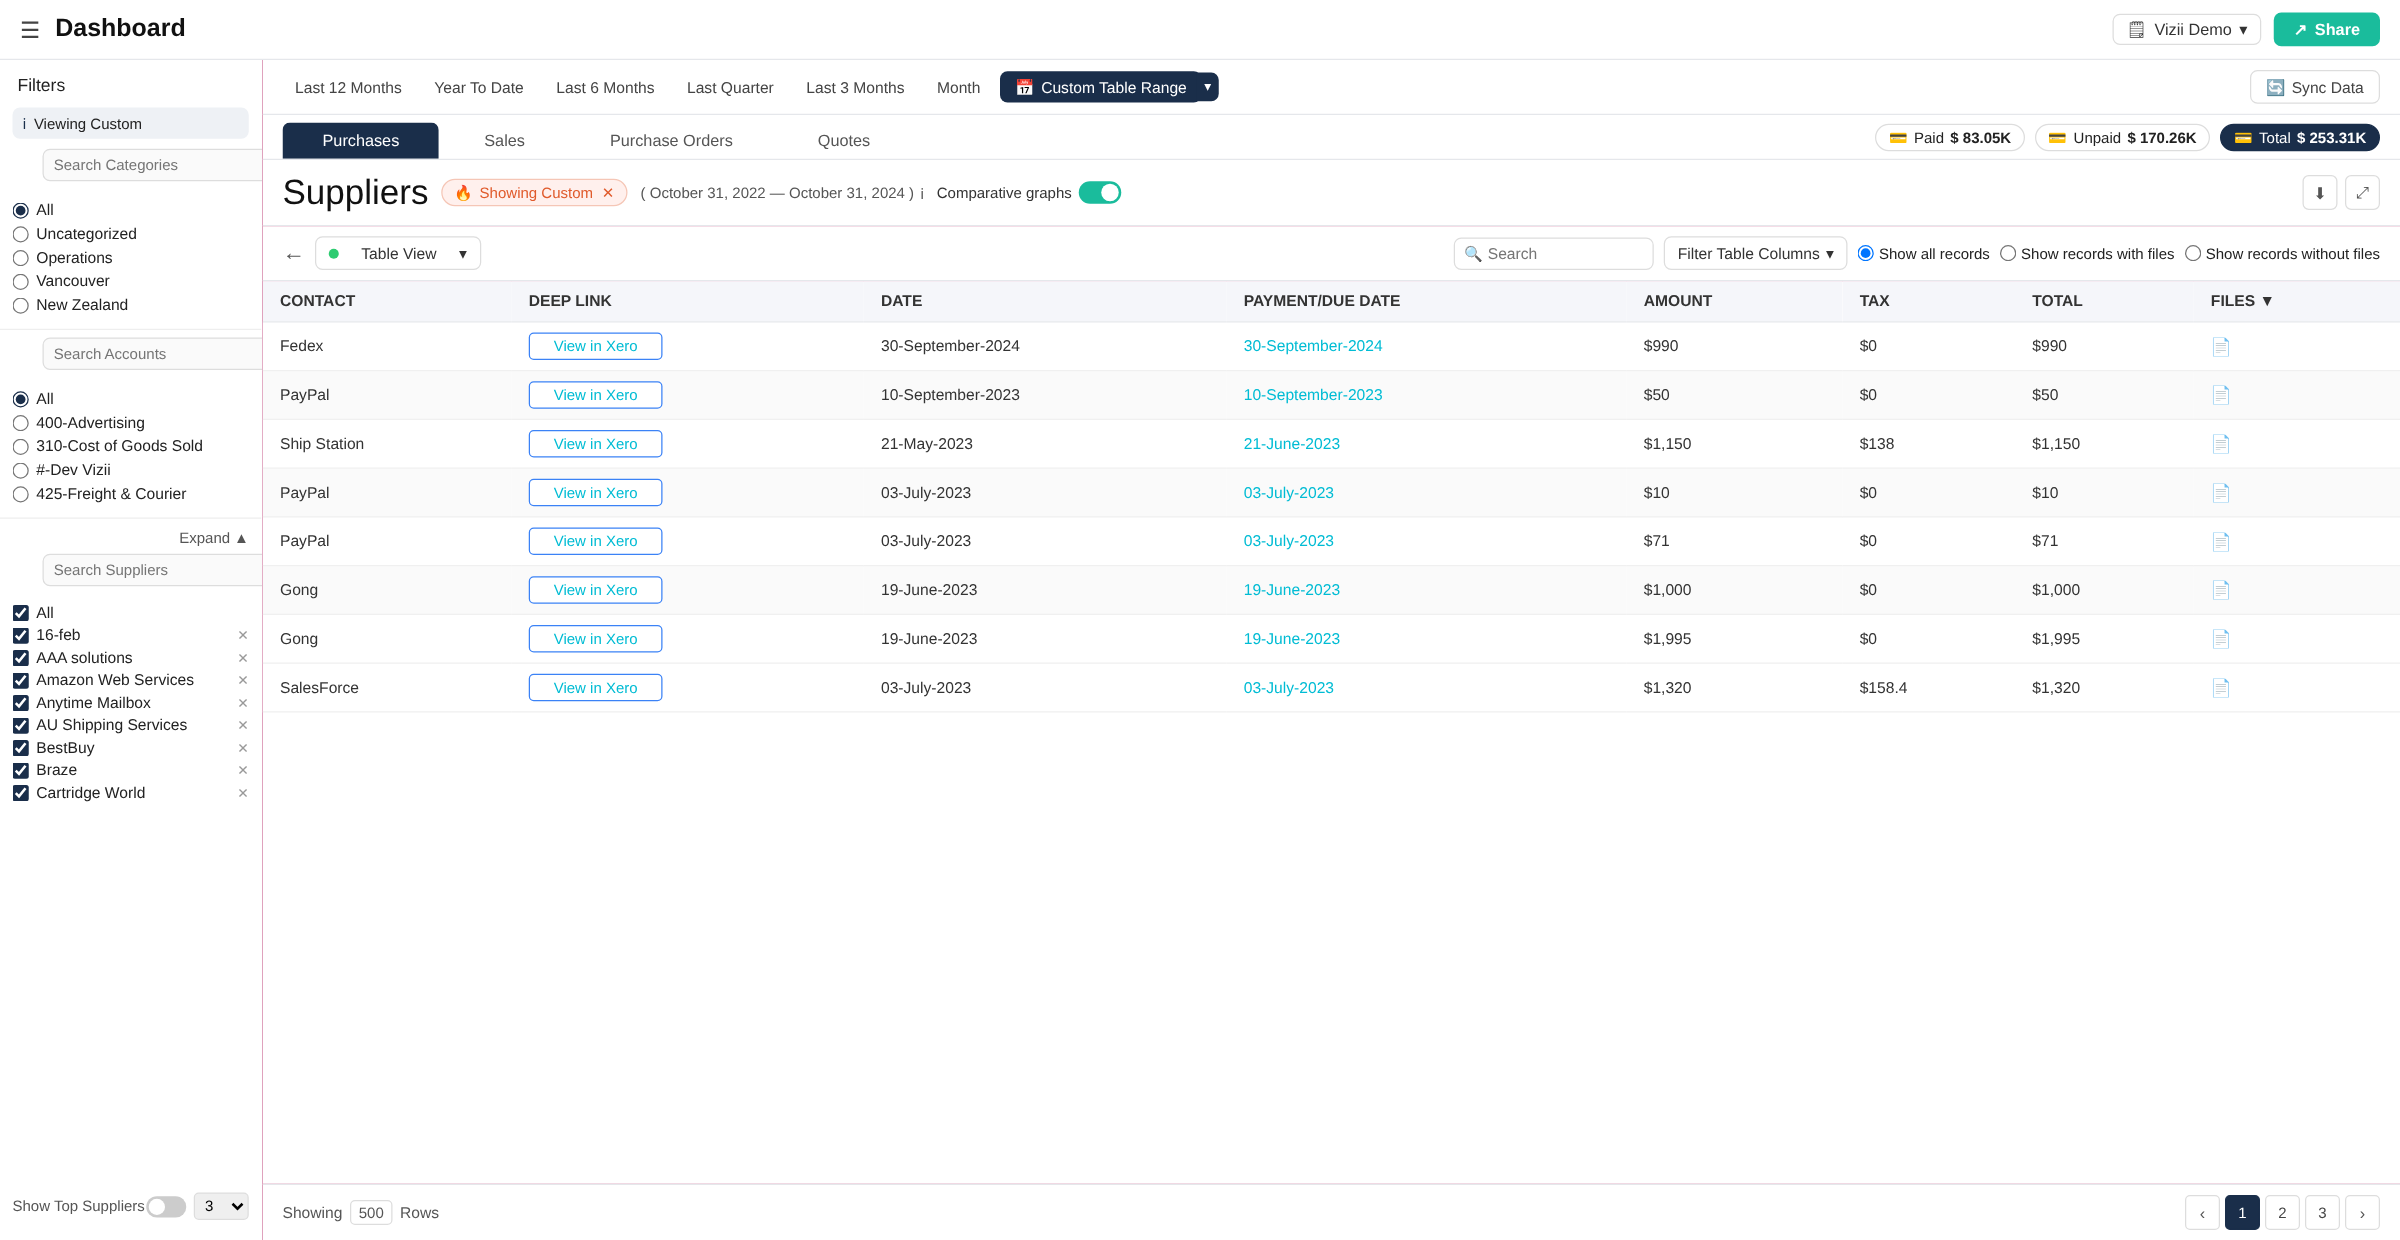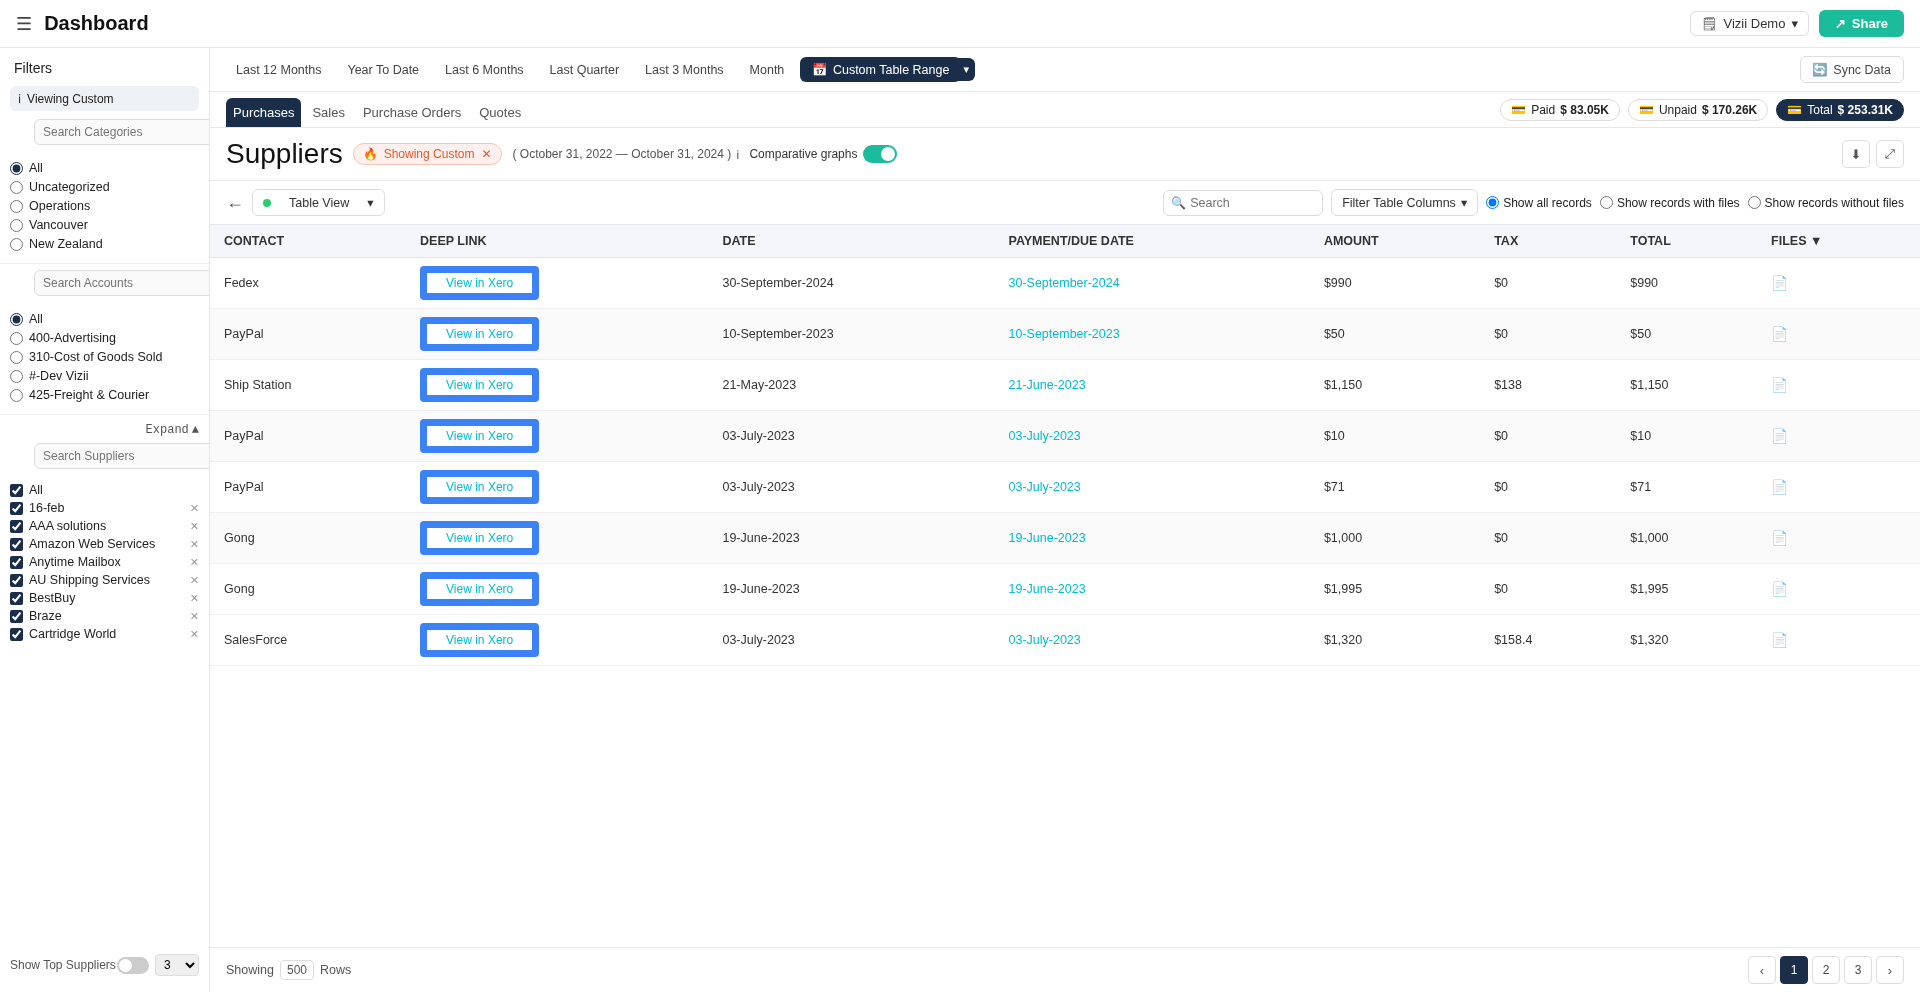--- a/index.html
+++ b/index.html
@@ -19,21 +19,21 @@
 
     
     .sidebar { width: 210px; min-width: 210px; background: #fff; border-right: 1px solid #e5e7eb; display: flex; flex-direction: column; padding: 12px 0; overflow-y: auto; }
     .sidebar-title { font-weight: 400; font-size: 14px; padding: 0 14px 8px; color: #222; }
     .filter-section { padding: 0 10px 10px; }
     .search-box { width: 100%; border: 1px solid #ddd; border-radius: 6px; padding: 5px 8px; font-size: 12px; color: #555; background: #fafafa; margin-left: 24px; }
     .radio-list { padding: 6px 10px; display: flex; flex-direction: column; gap: 5px; }
     .radio-item { display: flex; align-items: center; gap: 6px; font-size: 12.5px; cursor: pointer; }
     .radio-item input[type=radio] { accent-color: #1a2e4a; }
     .divider { border: none; border-top: 1px solid #eee; margin: 6px 0; }
-    .expand-link { display: flex; align-items: center; justify-content: flex-end; padding: 2px 10px 6px; font-size: 12px; color: #555; cursor: pointer; font-family: Liberation Mono, monospace; }
+    .expand-link { display: flex; align-items: center; justify-content: flex-end; padding: 2px 10px 6px; font-size: 12px; color: #555; cursor: pointer; }
     .supplier-list { padding: 4px 10px; display: flex; flex-direction: column; gap: 4px; }
     .supplier-item { display: flex; align-items: center; justify-content: space-between; font-size: 12.5px; }
     .supplier-item-left { display: flex; align-items: center; gap: 6px; }
     .supplier-item input[type=checkbox] { accent-color: #1a2e4a; }
     .remove-x { color: #999; font-size: 11px; cursor: pointer; }
     .bottom-controls { padding: 10px 10px 4px; display: flex; align-items: center; justify-content: space-between; }
     .toggle-label { font-size: 12px; color: #555; }
     .toggle-wrap { display: flex; align-items: center; gap: 6px; }
     .toggle { width: 32px; height: 17px; background: #ccc; border-radius: 10px; position: relative; cursor: pointer; }
     .toggle-knob { width: 13px; height: 13px; background: #fff; border-radius: 50%; position: absolute; top: 2px; left: 2px; }
@@ -46,21 +46,21 @@
     .date-bar { display: flex; align-items: center; justify-content: space-between; background: #fff; padding: 8px 16px; border-bottom: 1px solid #e5e7eb; }
     .date-bar-left { display: flex; align-items: center; gap: 6px; }
     .date-btn { border: none; background: none; padding: 5px 10px; border-radius: 5px; cursor: pointer; font-size: 12.5px; color: #444; }
     .date-btn-custom { display: flex; align-items: center; gap: 5px; background: #1a2e4a; color: #fff; border: none; border-radius: 6px; padding: 5px 12px; cursor: pointer; font-size: 12.5px; }
     .date-btn-dropdown { background: #1a2e4a; color: #fff; border: none; border-radius: 0 6px 6px 0; padding: 5px 6px; cursor: pointer; font-size: 11px; margin-left: -4px; }
     .sync-btn { display: flex; align-items: center; gap: 5px; border: 1px solid #ddd; border-radius: 6px; padding: 5px 12px; background: #fff; cursor: pointer; font-size: 12.5px; color: #444; }
 
     
     .tabs-row { display: flex; align-items: center; justify-content: space-between; background: #fff; padding: 6px 16px 0; border-bottom: 1px solid #e5e7eb; }
     .tab-list { display: flex; gap: 4px; }
-    .tab-item { padding: 6px 6px; border-radius: 6px 6px 0 0; cursor: pointer; font-size: 13px; color: #555; border: 1px solid transparent; }
+    .tab-item { padding: 6px 31px; border-radius: 6px 6px 0 0; cursor: pointer; font-size: 13px; color: #555; border: 1px solid transparent; }
     .tab-item.active { background: #1a2e4a; color: #fff; }
     .summary-pills { display: flex; align-items: center; gap: 8px; padding-bottom: 6px; }
     .pill { display: flex; align-items: center; gap: 5px; border: 1px solid #ddd; border-radius: 20px; padding: 3px 10px; font-size: 12px; }
     .pill.total { background: #1a2e4a; color: #fff; border-color: #1a2e4a; }
     .pill-label { font-weight: 500; }
     .pill-value { font-weight: 700; }
 
     
     .section-header { display: flex; align-items: center; justify-content: space-between; padding: 10px 16px; background: #fff; border-bottom: 1px solid #e5e7eb; }
     .section-header-left { display: flex; align-items: center; gap: 10px; }
@@ -82,21 +82,21 @@
     .search-input { border: 1px solid #ddd; border-radius: 6px; padding: 5px 10px; font-size: 12.5px; width: 160px; }
     .filter-col-btn { display: flex; align-items: center; gap: 5px; border: 1px solid #ddd; border-radius: 6px; padding: 5px 10px; background: #fff; cursor: pointer; font-size: 12.5px; color: #333; }
     .radio-inline { display: flex; align-items: center; gap: 4px; cursor: pointer; font-size: 12px; }
 
     
     .table-wrapper { flex: 1; overflow: auto; padding: 0; background: #fff; }
     table { width: 100%; border-collapse: collapse; font-size: 12.5px; }
     thead th { background: #f5f6fa; padding: 9px 14px; text-align: left; font-weight: 600; color: #333; border-bottom: 1px solid #e5e7eb; white-space: nowrap; position: sticky; top: 0; }
     tbody tr { border-bottom: 1px solid #f0f0f0; }
     tbody td { padding: 8px 14px; color: #333; }
-    .view-xero-btn { border: 7px solid #3b82f6; color: #00bcd4; background: #fff; border-radius: 4px; padding: 3px 19px; cursor: pointer; font-size: 12px; white-space: nowrap; }
+    .view-xero-btn { border: 1px solid #3b82f6; color: #00bcd4; background: #fff; border-radius: 4px; padding: 3px 19px; cursor: pointer; font-size: 12px; white-space: nowrap; }
     .spend-money-link { color: #444; font-size: 12px; }
     .date-link { color: #00bcd4; text-decoration: none; }
     .file-icon { color: #1abc9c; font-size: 14px; }
 
     
     .pagination-bar { display: flex; align-items: center; justify-content: space-between; padding: 8px 16px; border-top: 1px solid #e5e7eb; background: #fff; }
     .showing-text { font-size: 12.5px; color: #555; display: flex; align-items: center; gap: 6px; }
     .rows-count { border: 1px solid #ddd; border-radius: 4px; padding: 2px 6px; font-size: 12px; }
     .pagination { display: flex; align-items: center; gap: 4px; }
     .page-btn { border: 1px solid #ddd; background: #fff; border-radius: 4px; width: 28px; height: 28px; display: flex; align-items: center; justify-content: center; cursor: pointer; font-size: 12px; color: #444; }

